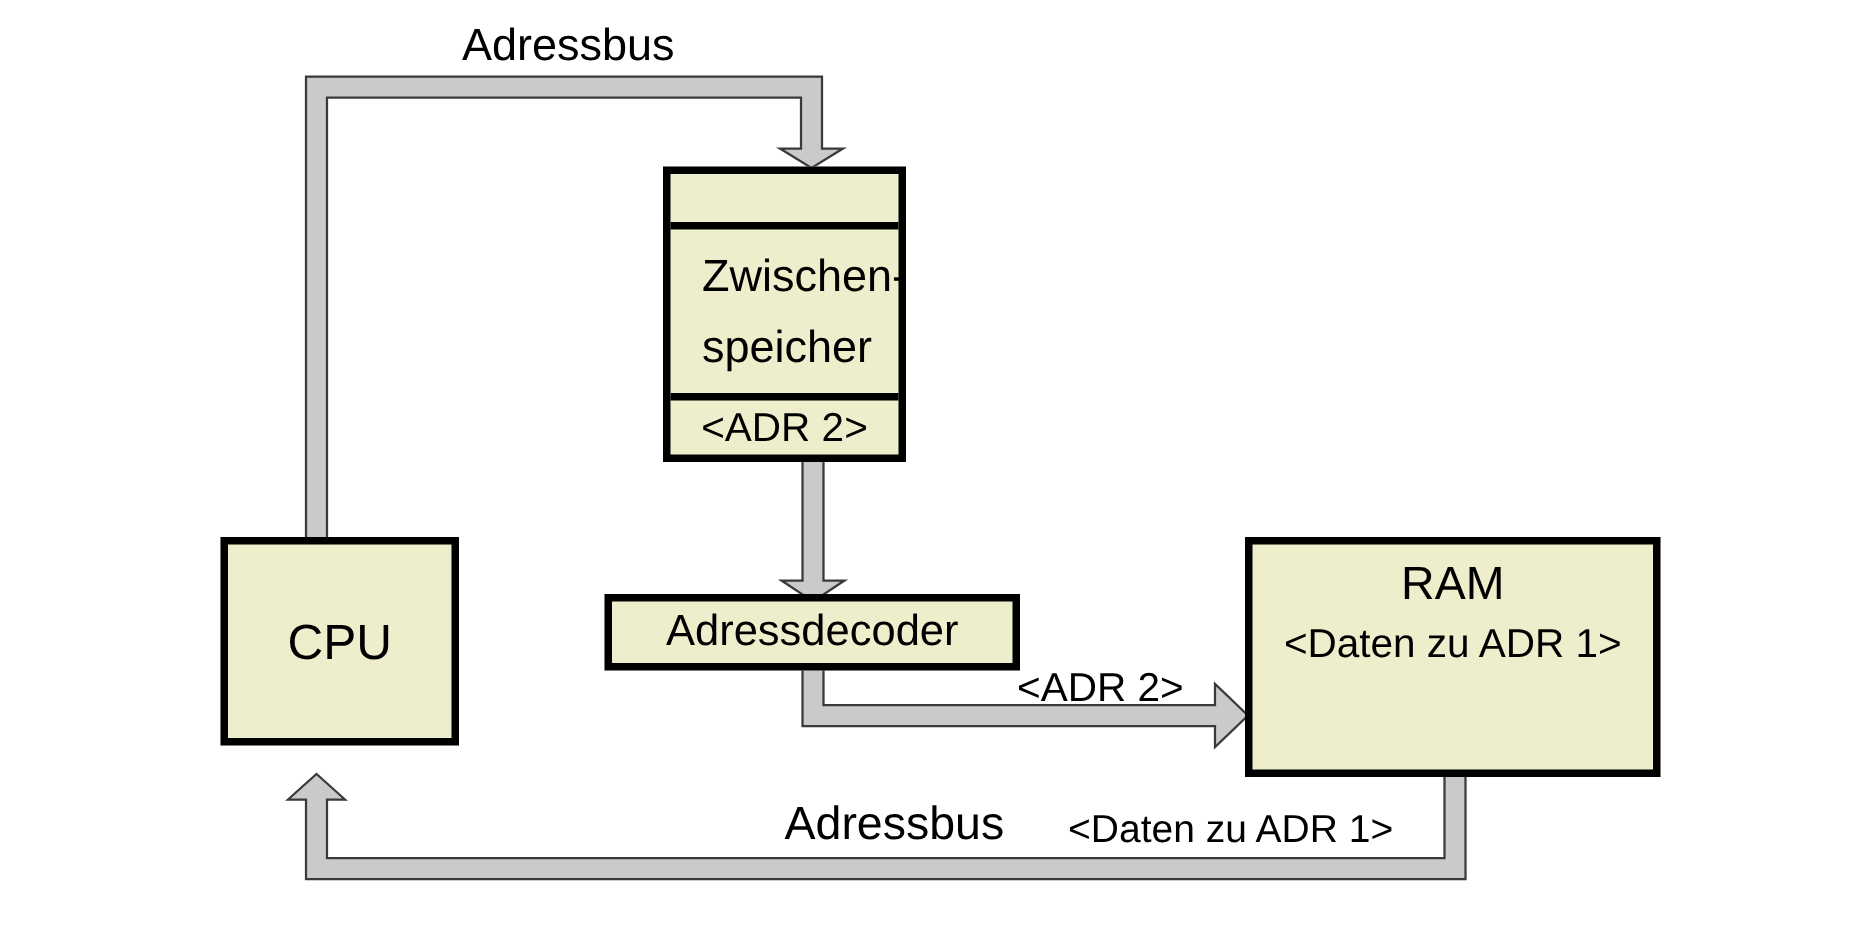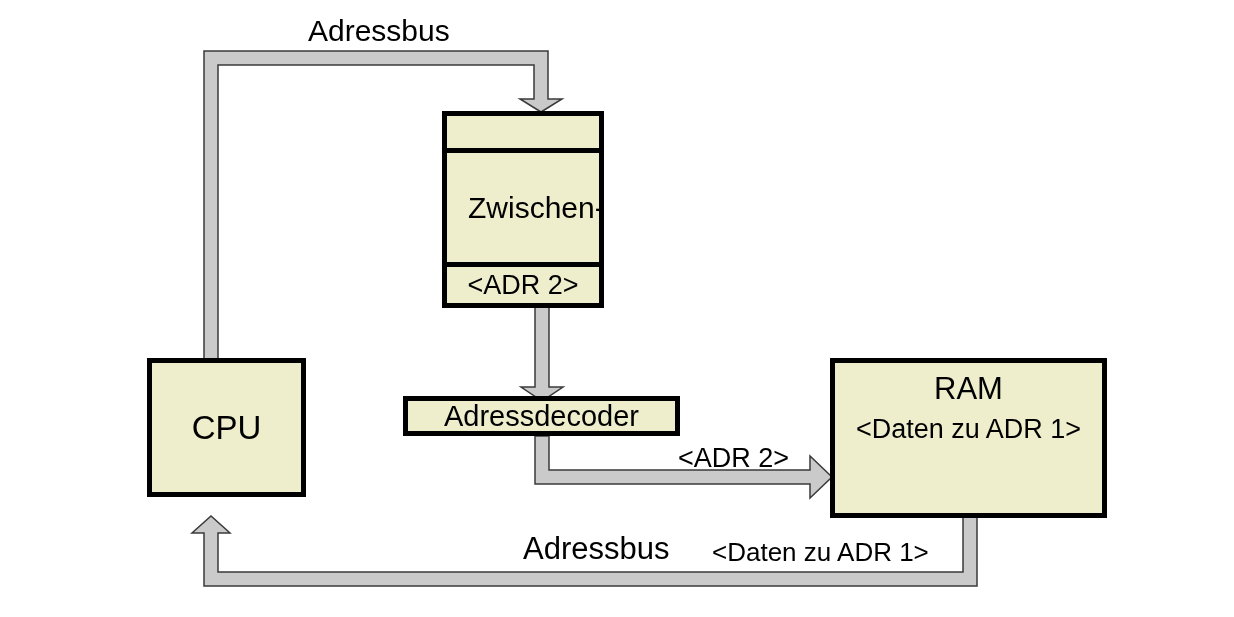--- a/index.html
+++ b/index.html
@@ -50,21 +50,21 @@
     line-height: 47px;
   }
   .zs-slot-bottom {
     height: 41px;
     border-top: 5px solid #000;
     box-sizing: border-box;
     display: flex; align-items: center; justify-content: center;
     font-size: 27px;
   }
   .decoder-box {
-    left: 403px; top: 396px; width: 277px; height: 40px;
+    left: 403px; top: 396px; width: 277px; height: 51px;
     display: flex; align-items: center; justify-content: center;
     font-size: 29px;
   }
   .ram-box {
     left: 830px; top: 358px; width: 277px; height: 160px;
     display: flex; flex-direction: column; align-items: center;
     padding-top: 6px;
   }
   .ram-title { font-size: 31px; line-height: 40px; }
   .ram-entry { font-size: 27px; line-height: 40px; }
@@ -87,20 +87,21 @@
   </svg>
 
   <div class="node cpu-box">
     <span>CPU</span>
   </div>
 
   <div class="node zs-box">
     <div class="zs-slot-top"></div>
     <div class="zs-main">
       <div>Zwischen-</div>
+      <div>speicher</div>
     </div>
     <div class="zs-slot-bottom">
       <span>&lt;ADR 2&gt;</span>
     </div>
   </div>
 
   <div class="node decoder-box">
     <span>Adressdecoder</span>
   </div>
 

